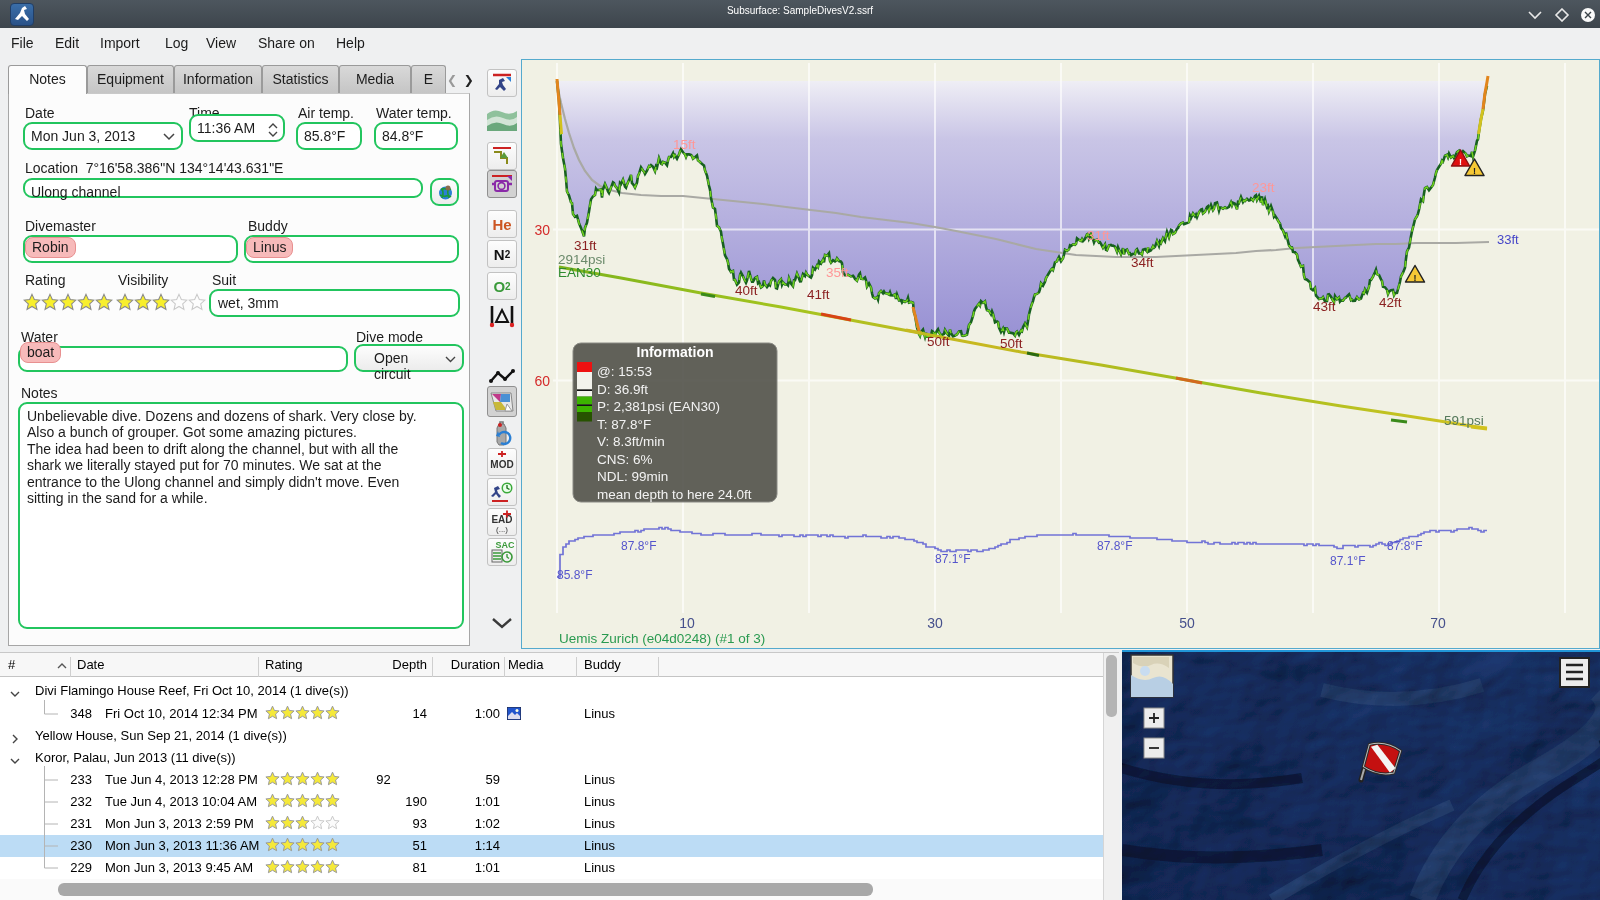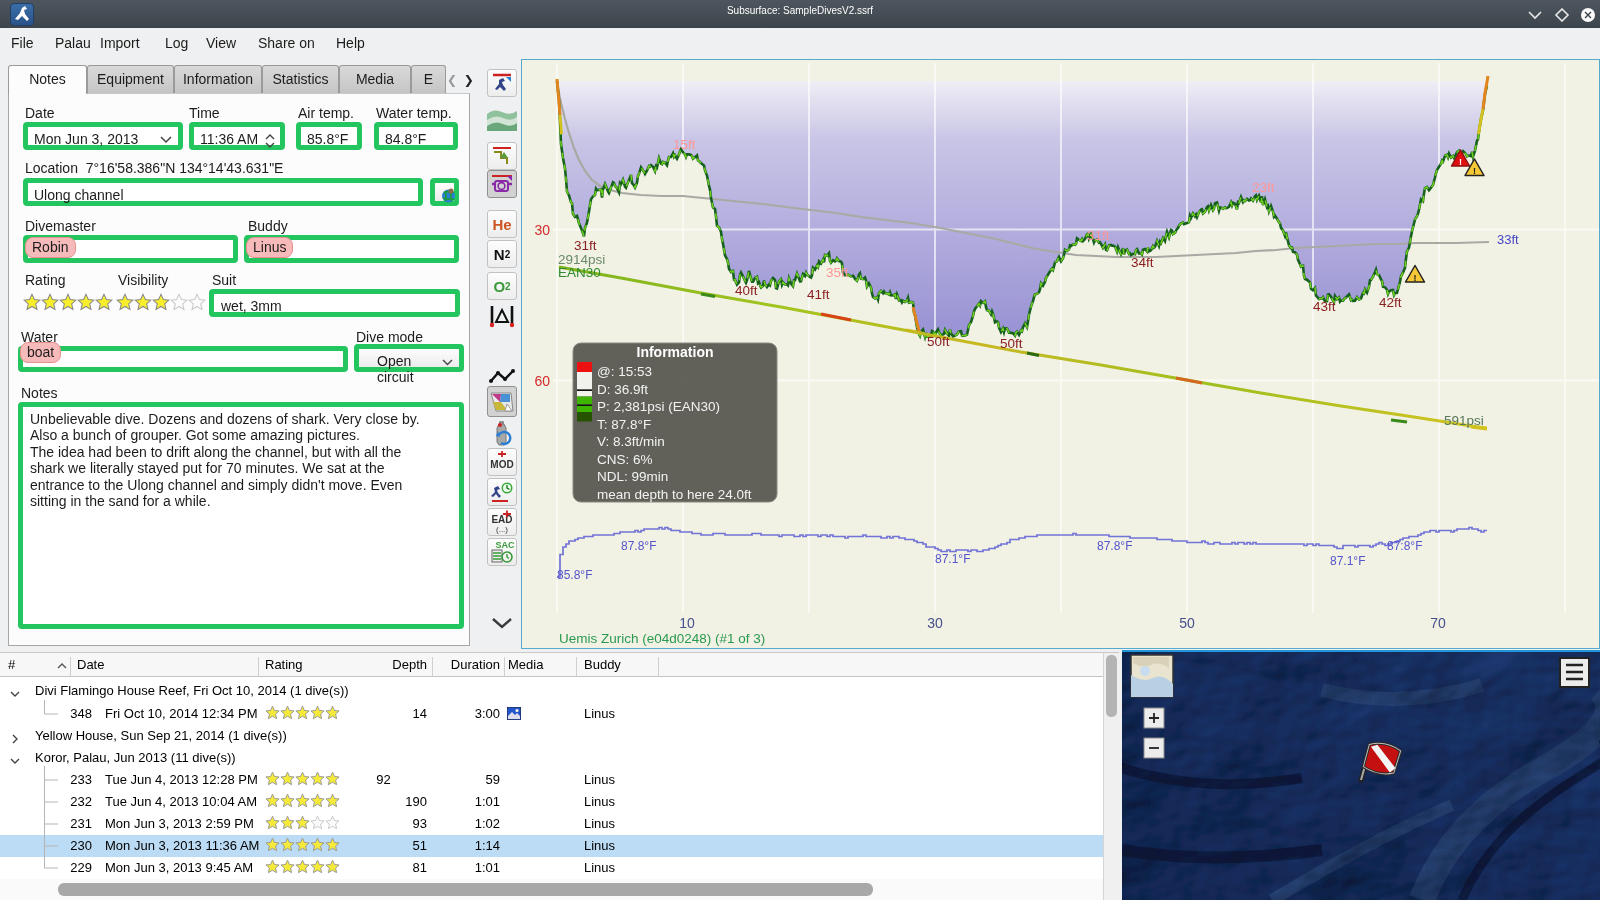--- a/index.html
+++ b/index.html
@@ -7,21 +7,21 @@
 #titlebar{position:absolute;left:0;top:0;width:1600px;height:28px;background:linear-gradient(#4d565e,#3d454c);color:#fff;font-size:10px}
 #titlebar .title{position:absolute;left:0;right:0;top:5px;text-align:center}
 #appicon{position:absolute;left:10px;top:3px;width:24px;height:23px;background:linear-gradient(#3a6ea8,#2a5288);border-radius:4px;border:1px solid #203e66}
 #menubar{position:absolute;left:0;top:28px;width:1600px;height:30px;background:#eff0f1;color:#1b1b1b;font-size:14px}
 #menubar span{position:absolute;top:7px}
 #tabrow{position:absolute;left:0;top:58px;width:478px;height:35px}
 .tab{position:absolute;top:7px;height:28px;background:linear-gradient(#d9d9d9,#c5c5c5);border:1px solid #9a9a9a;border-bottom:none;border-radius:3px 3px 0 0;font-size:14px;color:#1c1c1c;text-align:center;padding-top:5px}
 .tab.active{background:#fcfcfc;height:29px;z-index:3}
 #pane{position:absolute;left:8px;top:93px;width:462px;height:553px;background:#fcfcfc;border:1px solid #a6a6a6;border-top:1px solid #c9c9c9;font-size:14px;color:#1c1c1c}
 .lbl{position:absolute;font-size:14px;color:#1c1c1c}
-.field{position:absolute;background:#fff;border:5px solid #22c55e;border-radius:4px;font-size:14px;color:#1c1c1c}
+.field{position:absolute;background:#fff;border:2px solid #22c55e;border-radius:9px;font-size:14px;color:#1c1c1c}
 .tag{position:absolute;background:#f7baba;border:1px solid #e89090;border-radius:8px;padding:1px 6px 2px 6px;font-size:14px;color:#1c1c1c}
 .star{display:inline-block;width:18px;height:18px}
 #toolcol{position:absolute;left:480px;top:58px;width:41px;height:592px}
 .ticon{position:absolute;left:7px;width:30px;height:28px;display:flex;align-items:center;justify-content:center}
 .tbtn{background:linear-gradient(#fdfdfd,#ededed);border:1px solid #c2c2c2;border-radius:3px}
 .tsel{background:#d2d2d2;border:1px solid #909090;border-radius:3px}
 #profile{position:absolute;left:521px;top:59px;width:1079px;height:590px;background:#f1f1e4;border:1px solid #55aacd}
 #divelist{position:absolute;left:0px;top:652px;width:1119px;height:248px;background:#fff;font-size:13px;color:#000;border-top:1px solid #c8c8c8}
 #dlhead{position:absolute;left:0;top:0;width:1119px;height:24px;background:#f7f7f7;border-bottom:1px solid #c4c4c4}
 #dlhead div{position:absolute;top:4px;font-size:13px;color:#000}
@@ -38,21 +38,21 @@
  <div class="title">Subsurface: SampleDivesV2.ssrf</div>
  <svg class="abs" style="left:1527px;top:8px" width="70" height="14" viewBox="0 0 70 14">
   <path d="M2 4 l6 6 6-6" stroke="#e8e8e8" stroke-width="1.6" fill="none"></path>
   <path d="M35 1 l6 6 -6 6 -6-6z" stroke="#e8e8e8" stroke-width="1.6" fill="none"></path>
   <circle cx="61" cy="7" r="7" fill="#fafafa"></circle>
       <path d="M58 4 l6 6 M64 4 l-6 6" stroke="#3a4248" stroke-width="1.4"></path>
  </svg>
 </div>
 <div id="menubar">
  <span style="left:11px">File</span>
-    <span style="left:55px">Palau</span>
+    <span style="left:55px">Edit</span>
     <span style="left:100px">Import</span>
  <span style="left:165px">Log</span>
     <span style="left:206px">View</span>
     <span style="left:258px">Share on</span>
  <span style="left:336px">Help</span>
 </div>
 <div id="tabrow">
  <div class="tab active" style="left:8px;width:79px">Notes</div>
  <div class="tab" style="left:87px;width:87px">Equipment</div>
  <div class="tab" style="left:174px;width:88px">Information</div>
@@ -62,27 +62,27 @@
  <div class="abs" style="left:447px;top:15px;font-size:12px;color:#999">❮&nbsp;&nbsp;<span style="color:#222">❯</span></div>
 </div>
 <div id="pane">
 <div class="lbl" style="left:16px;top:11px">Date</div>
 <div class="lbl" style="left:180px;top:11px">Time</div>
 <div class="lbl" style="left:289px;top:11px">Air temp.</div>
 <div class="lbl" style="left:367px;top:11px">Water temp.</div>
 <div class="field" style="left:14px;top:28px;width:160px;height:28px;padding:4px 6px">Mon Jun 3, 2013<svg style="position:absolute;right:6px;top:9px" width="12" height="8" viewBox="0 0 12 8">
         <path d="M1 1 l5 5 5-5" stroke="#444" stroke-width="1.5" fill="none"></path>
       </svg></div>
-<div class="field" style="left:180px;top:28px;width:96px;height:28px;padding:4px 6px">11:36 AM<svg style="position:absolute;right:5px;top:6px" width="10" height="16" viewBox="0 0 10 16">
+<div class="field" style="left:180px;top:20px;width:96px;height:28px;padding:4px 6px">11:36 AM<svg style="position:absolute;right:5px;top:6px" width="10" height="16" viewBox="0 0 10 16">
         <path d="M1 6 l4-4 4 4 M1 10 l4 4 4-4" stroke="#444" stroke-width="1.4" fill="none"></path>
       </svg></div>
 <div class="field" style="left:287px;top:28px;width:66px;height:28px;padding:4px 6px">85.8°F</div>
 <div class="field" style="left:365px;top:28px;width:84px;height:28px;padding:4px 6px">84.8°F</div>
 <div class="lbl" style="left:16px;top:66px">Location&nbsp; 7°16'58.386"N 134°14'43.631"E</div>
-<div class="field" style="left:14px;top:84px;width:400px;height:28px;padding:4px 6px">Ulong channel</div>
+<div class="field" style="left:14px;top:84px;width:400px;height:20px;padding:4px 6px">Ulong channel</div>
 <div class="field" style="left:421px;top:84px;width:29px;height:28px;background:linear-gradient(#fdfdfd,#ececec)">
       <svg style="position:absolute;left:5px;top:4px" width="17" height="17" viewBox="0 0 17 17">
         <circle cx="8.5" cy="9" r="6.5" fill="#2a7fd4"></circle>
         <path d="M4 6 q3-2 5-1 q3 1 5 0 M3 11 q4 2 6 1 q3-1 5 1 M5 4 q2 6 0 10 M11 4 q-1 5 1 10" stroke="#1a9a3a" stroke-width="1.6" fill="none"></path>
         <circle cx="11" cy="4" r="2.5" fill="#8a6a4a"></circle>
       </svg>
     </div>
 <div class="lbl" style="left:16px;top:124px">Divemaster</div>
 <div class="lbl" style="left:239px;top:124px">Buddy</div>
 <div class="field" style="left:14px;top:141px;width:215px;height:28px"></div>
@@ -374,21 +374,21 @@
         </svg><svg width="15" height="15" viewBox="0 0 20 20" style="vertical-align:-3px">
           <path d="M10 1.5 L12.6 7.3 18.8 7.9 14.1 12.1 15.5 18.3 10 15 4.5 18.3 5.9 12.1 1.2 7.9 7.4 7.3 Z" fill="#f5e93a" stroke="#999" stroke-width="1.3"></path>
         </svg><svg width="15" height="15" viewBox="0 0 20 20" style="vertical-align:-3px">
           <path d="M10 1.5 L12.6 7.3 18.8 7.9 14.1 12.1 15.5 18.3 10 15 4.5 18.3 5.9 12.1 1.2 7.9 7.4 7.3 Z" fill="#f5e93a" stroke="#999" stroke-width="1.3"></path>
         </svg><svg width="15" height="15" viewBox="0 0 20 20" style="vertical-align:-3px">
           <path d="M10 1.5 L12.6 7.3 18.8 7.9 14.1 12.1 15.5 18.3 10 15 4.5 18.3 5.9 12.1 1.2 7.9 7.4 7.3 Z" fill="#f5e93a" stroke="#999" stroke-width="1.3"></path>
         </svg><svg width="15" height="15" viewBox="0 0 20 20" style="vertical-align:-3px">
           <path d="M10 1.5 L12.6 7.3 18.8 7.9 14.1 12.1 15.5 18.3 10 15 4.5 18.3 5.9 12.1 1.2 7.9 7.4 7.3 Z" fill="#f5e93a" stroke="#999" stroke-width="1.3"></path>
         </svg></div>
       <div style="left:340px;width:87px;text-align:right">14</div>
-      <div style="left:435px;width:65px;text-align:right">3:00</div>
+      <div style="left:435px;width:65px;text-align:right">1:00</div>
       <svg width="14" height="13" viewBox="0 0 14 13" style="position:absolute;left:507px;top:4px">
         <rect width="14" height="13" fill="#2255cc" stroke="#223"></rect>
         <path d="M1 9 l4-4 3 3 2-2 3 3 v3 h-12z" fill="#dde"></path>
         <circle cx="10" cy="3.5" r="1.5" fill="#ffd"></circle>
       </svg>
       <div style="left:584px">Linus</div>
     </div>
     <div class="drow" style="top:72px">
       <div style="left:10px;top:6px;width:12px;height:10px;position:absolute">
         <svg width="10" height="10" viewBox="0 0 10 10" style="position:absolute;left:0;top:3px">

